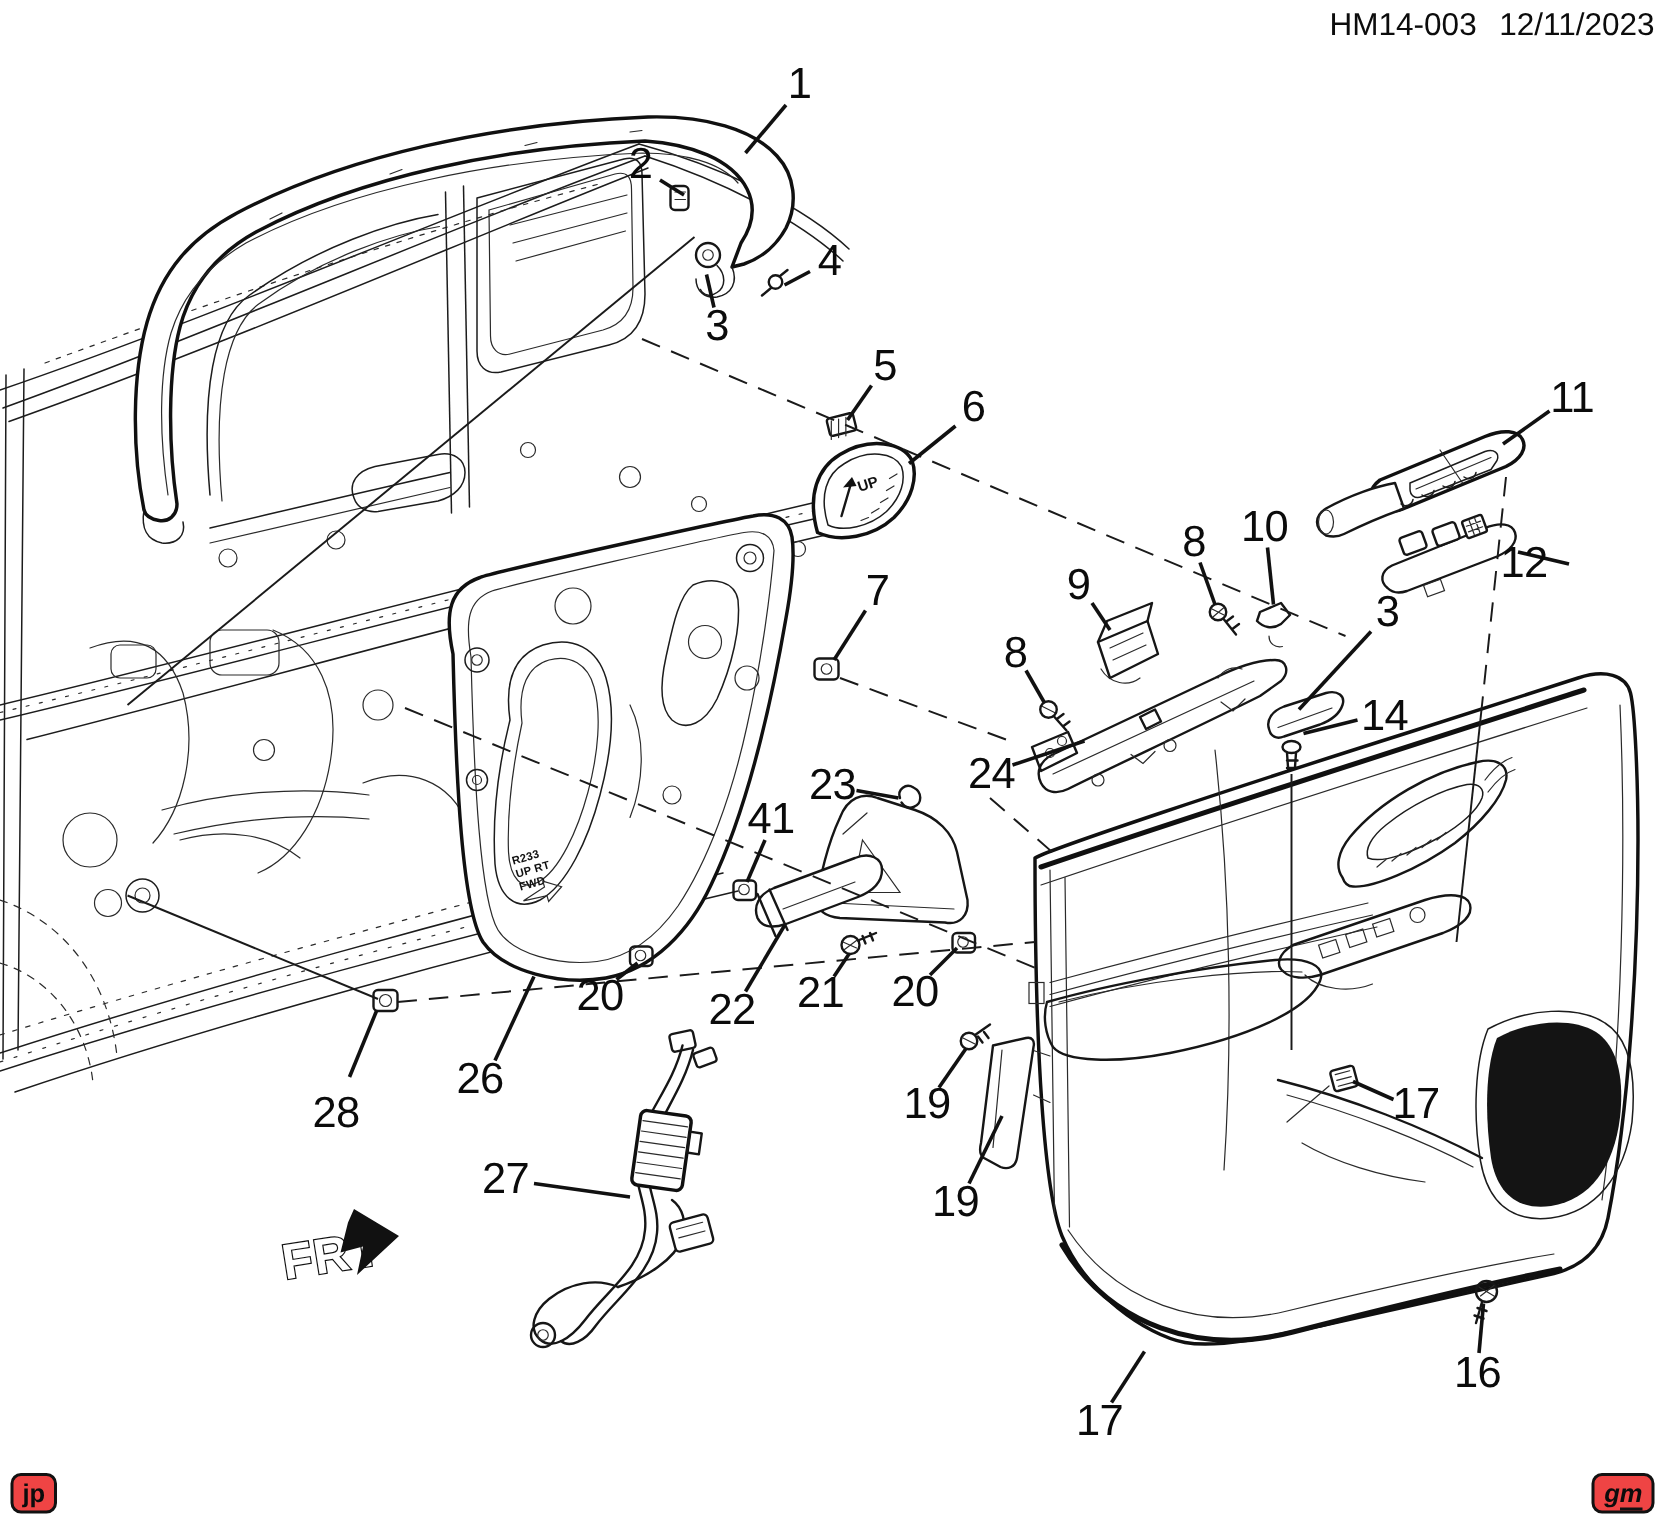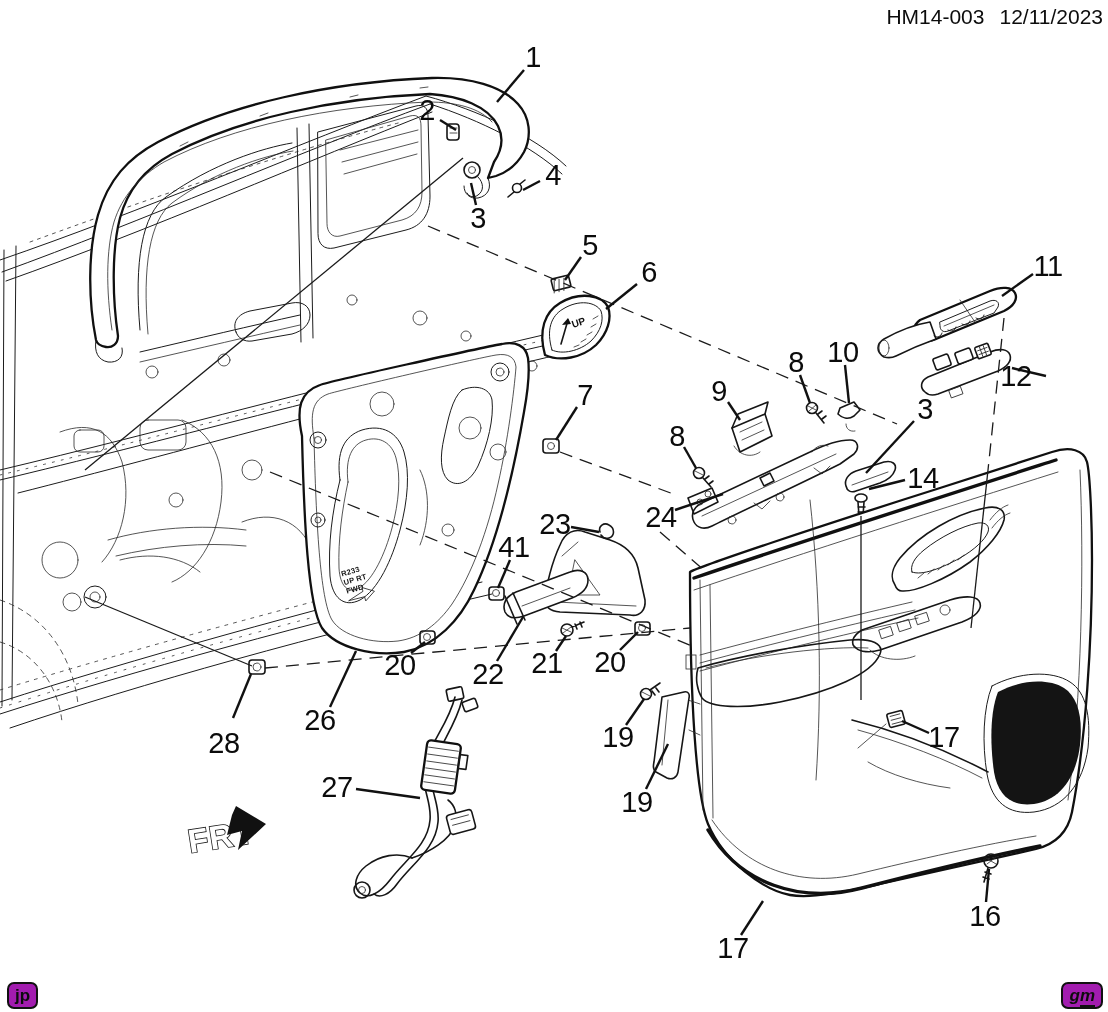--- a/index.html
+++ b/index.html
@@ -19,21 +19,21 @@
   .leader{stroke:#111;stroke-width:2.4;}
   .stamp{font-size:7.5px;font-weight:bold;fill:#111;letter-spacing:.2px;}
   .uptxt{font-size:10px;font-weight:bold;fill:#111;}
   .frt{font-size:33px;font-weight:bold;fill:#fff;stroke:#111;stroke-width:1.6px;
        paint-order:stroke;letter-spacing:1px;}
   
   .hdr{position:absolute;top:5px;right:5px;font-size:21px;white-space:nowrap;}
   .hdr .date{margin-left:15px;}
   
   .badge{position:absolute;bottom:3px;border:2.5px solid #111;border-radius:7px;
-         padding:0 6px;font-size:17px;font-weight:bold;line-height:23px;background:#a21caf;text-align:right;}
+         padding:0 6px;font-size:17px;font-weight:bold;line-height:23px;background:#ef4444;text-align:right;}
   .badge.l{left:7px;}
   .badge.r{right:5px;font-style:italic;}
   .badge .um{border-bottom:2px solid #111;}
   
   #callout-layer{position:absolute;inset:0;pointer-events:none;}
   .callout{position:absolute;transform:translate(-50%,-50%);font-size:29px;
            font-weight:400;color:#0b0b0b;letter-spacing:-.5px;white-space:nowrap;}
 </style>
 </head>
 <body>

